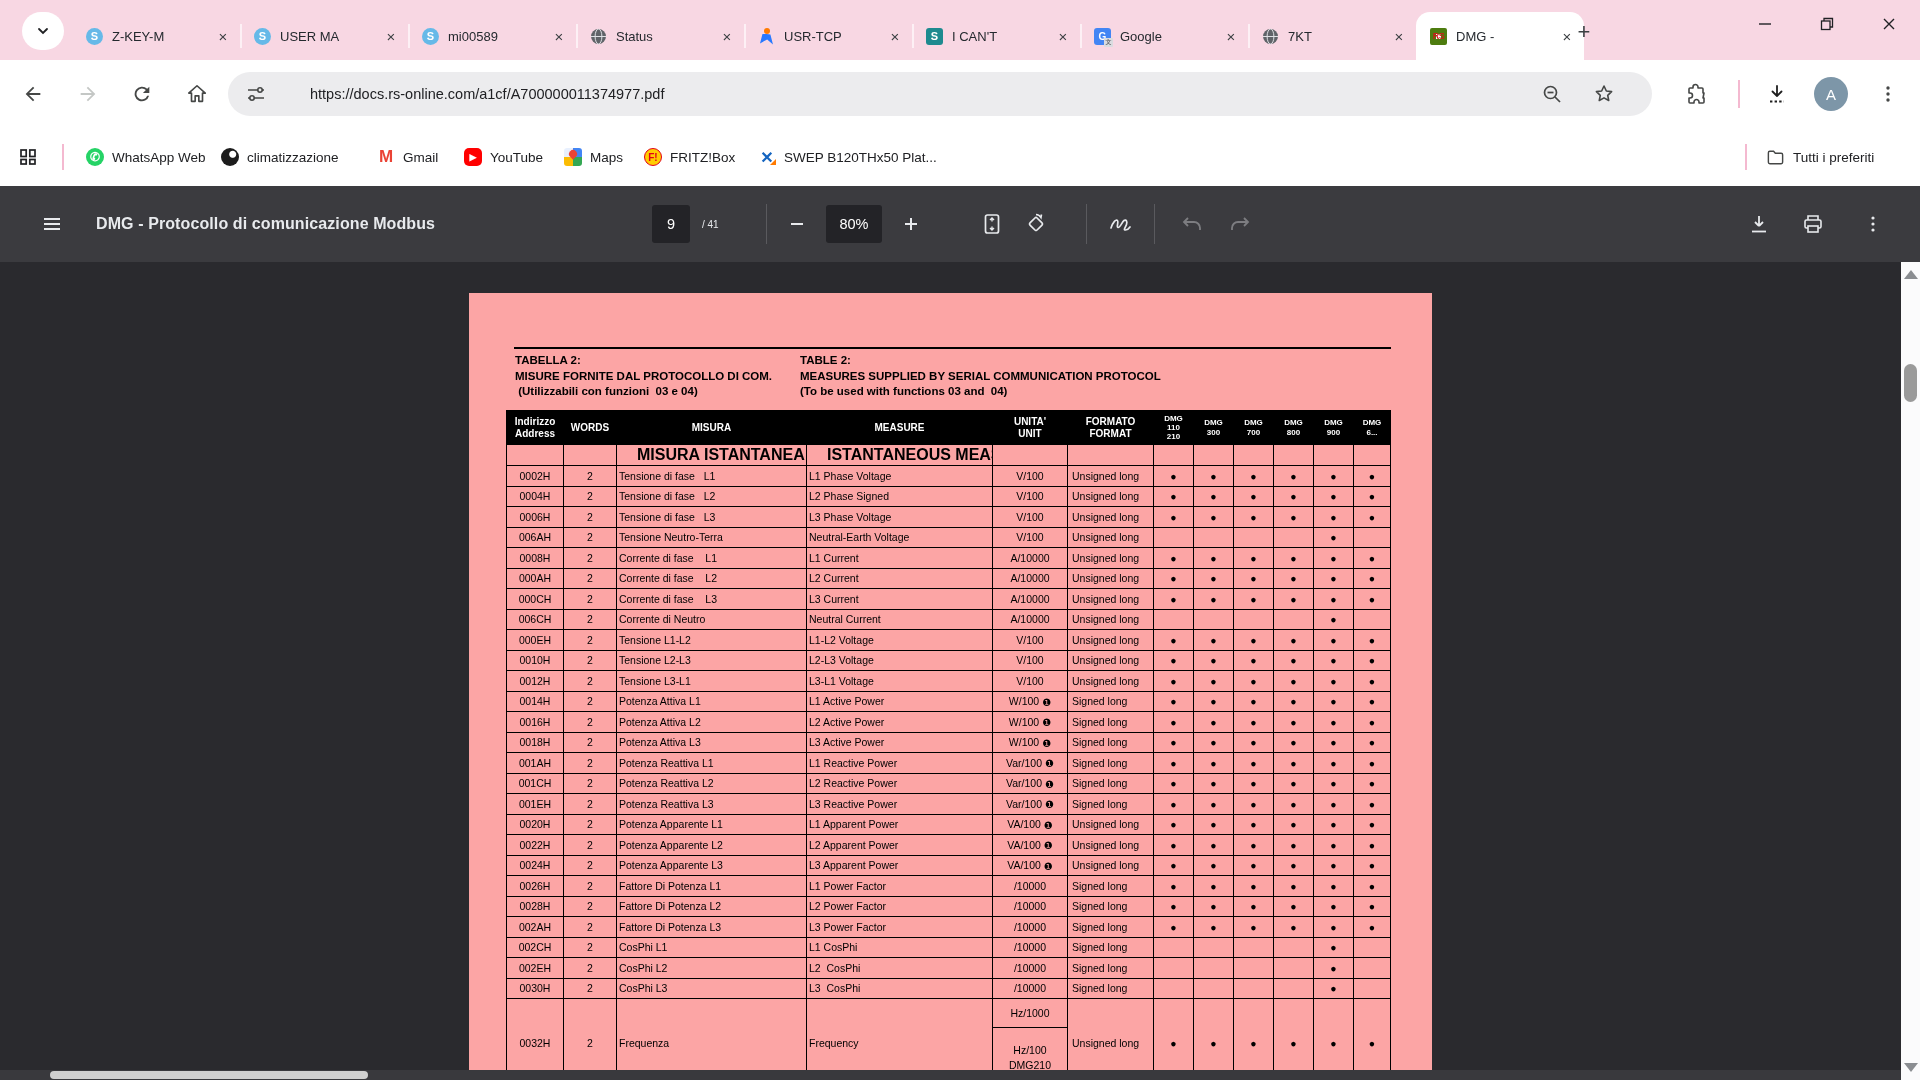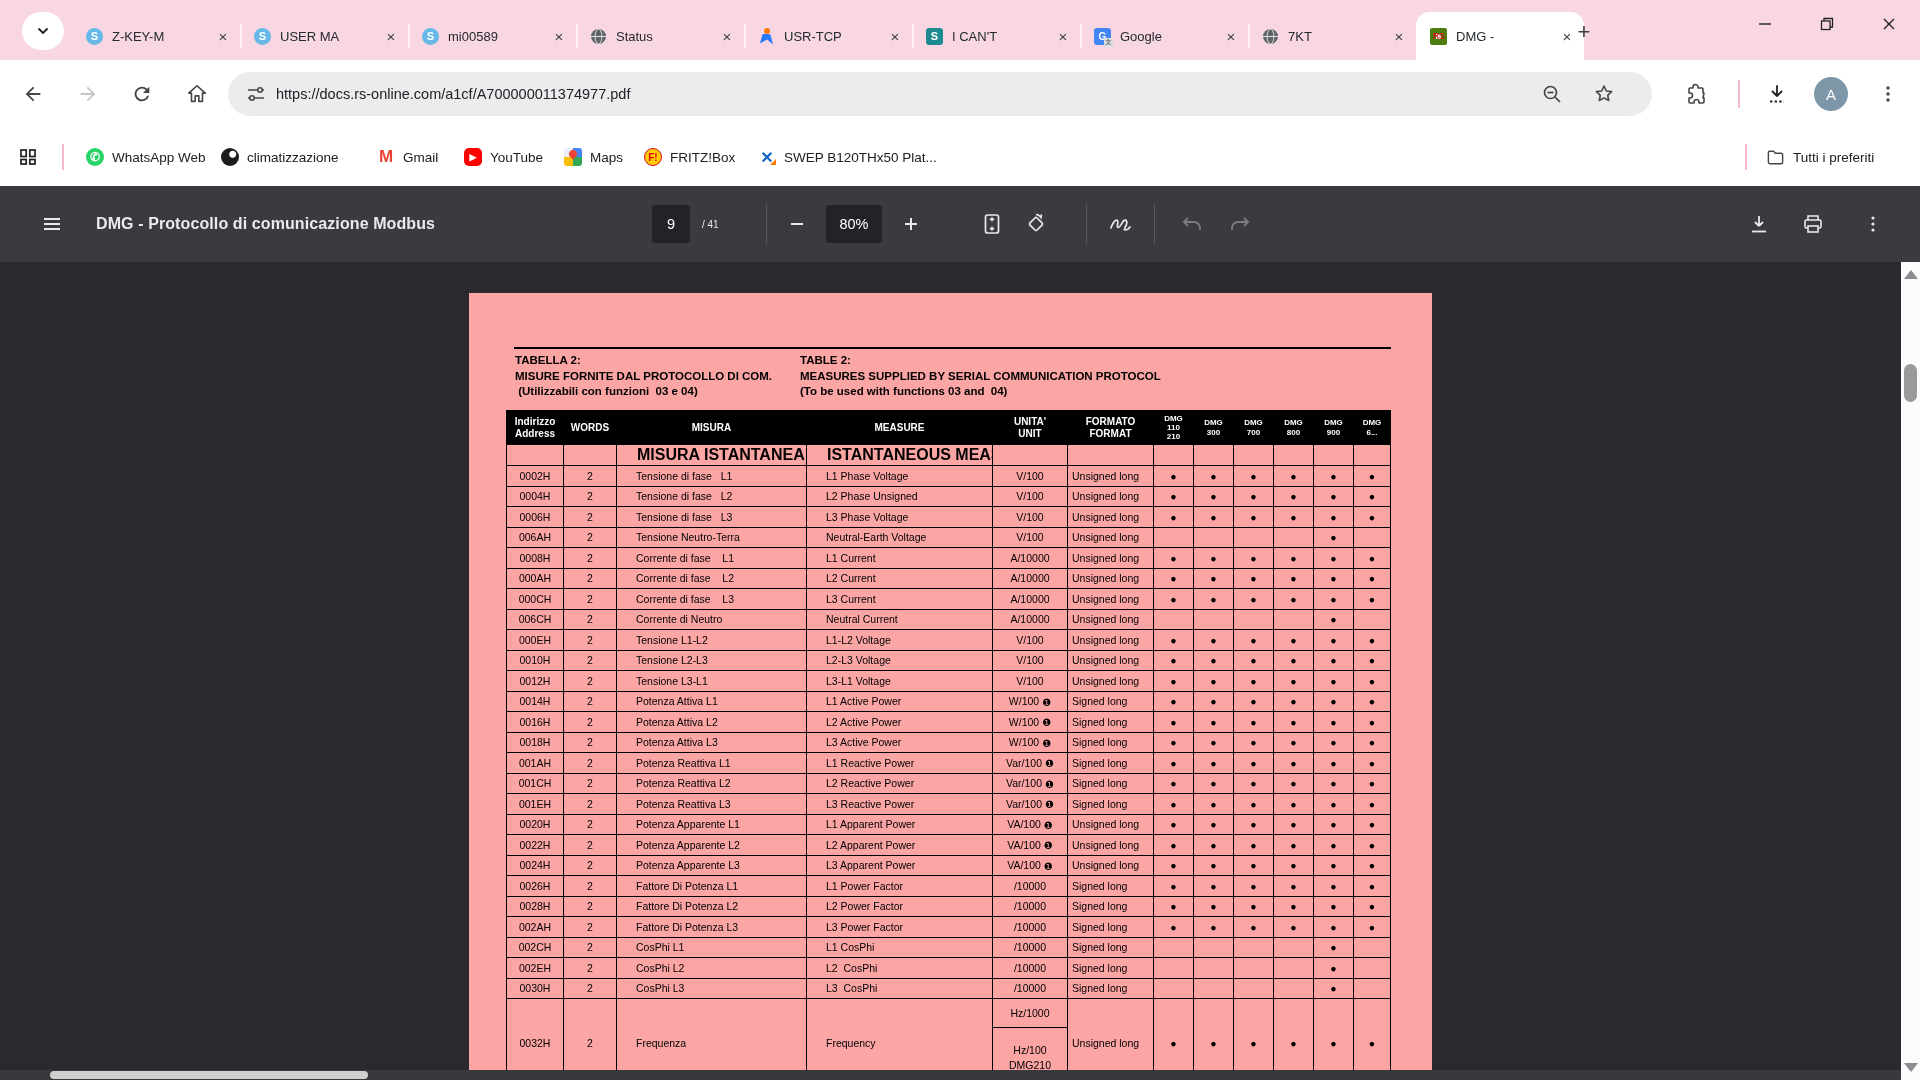--- a/index.html
+++ b/index.html
@@ -38,21 +38,21 @@
   .win-controls { position:absolute; right:0; top:0; height:48px; display:flex; }
   .win-btn { width:62px; height:48px; display:flex; align-items:center; justify-content:center; color:#202124; cursor:pointer; }
 
   
   .navbar { position:absolute; left:0; top:60px; width:1920px; height:68px; background:#ffffff; }
   .nav-btn { position:absolute; top:12px; width:44px; height:44px; border-radius:50%saving; display:flex;
     align-items:center; justify-content:center; cursor:pointer; }
   .omnibox { position:absolute; left:228px; top:12px; width:1424px; height:44px; background:#ececee;
     border-radius:22px; display:flex; align-items:center; }
   .siteinfo { position:absolute; left:16px; top:10px; width:24px; height:24px; cursor:pointer; }
-  .url-text { position:absolute; left:48px; top:0; height:44px; line-height:44px; font-size:14.5px; color:#202124; white-space:nowrap; }
+  .url-text { position:absolute; left:82px; top:0; height:44px; line-height:44px; font-size:14.5px; color:#202124; white-space:nowrap; }
   .omni-ic { position:absolute; top:10px; width:24px; height:24px; cursor:pointer; }
   .pink-div { position:absolute; width:2px; background:#f4b9d0; }
   .avatar { position:absolute; left:1814px; top:17px; width:34px; height:34px; border-radius:50%;
     color:#fff; font-size:15px; display:flex; align-items:center; justify-content:center; cursor:pointer; }
 
   
   .bookbar { position:absolute; left:0; top:128px; width:1920px; height:58px; background:#fff; }
   .bm-item { position:absolute; top:14px; height:30px; display:flex; align-items:center; gap:8px;
     font-size:13.5px; color:#202124; cursor:pointer; white-space:nowrap; }
   .bm-ic { width:18px; height:18px; flex:none; display:flex; align-items:center; justify-content:center;
@@ -91,21 +91,21 @@
   table.meas { position:absolute; left:37px; top:117px; width:884px; border-collapse:collapse;
     table-layout:fixed; color:#000; }
   table.meas td, table.meas th { border:1px solid #000; overflow:hidden; }
   tr.hdr th { background:#000; color:#fff; font-size:10px; font-weight:bold; line-height:1.12;
     height:34px; text-align:center; vertical-align:middle; }
   tr.hdr th.dmgcol { font-size:8px; line-height:1.15; }
   tr.sect td { height:21px; font-size:16px; font-weight:bold; padding-left:20px; white-space:pre; }
   tr.data td { height:20.5px; font-size:10.5px; }
   .c-addr { text-align:center; }
   .c-words { text-align:center; }
-  .c-it, .c-en { padding-left:19px; white-space:pre; }
+  .c-it, .c-en { padding-left:2px; white-space:pre; }
   .c-unit { text-align:center; font-size:10.5px; white-space:nowrap; }
   .c-unit .note { font-size:10px; margin-left:3px; position:relative; top:0.5px; }
   .c-fmt { padding-left:4px; }
   .c-dot { text-align:center; font-size:9px; line-height:1; }
   tr.tall td { height:88px; }
   .unit-split { display:flex; flex-direction:column; height:88px; }
   .unit-split .u-top { height:29px; border-bottom:1px solid #000; display:flex; align-items:center; justify-content:center; }
   .unit-split .u-bot { flex:1; display:flex; flex-direction:column; align-items:center; justify-content:center; line-height:1.35; }
 
   
@@ -519,21 +519,21 @@
               <td class="c-dot">●</td>
               <td class="c-dot">●</td>
               <td class="c-dot">●</td>
               <td class="c-dot">●</td>
               <td class="c-dot">●</td>
             </tr>
             <tr class="data">
               <td class="c-addr">0004H</td>
               <td class="c-words">2</td>
               <td class="c-it">Tensione di fase   L2</td>
-              <td class="c-en">L2 Phase Unsigned</td>
+              <td class="c-en">L2 Phase Signed</td>
               <td class="c-unit">V/100</td>
               <td class="c-fmt">Unsigned long</td>
               <td class="c-dot">●</td>
               <td class="c-dot">●</td>
               <td class="c-dot">●</td>
               <td class="c-dot">●</td>
               <td class="c-dot">●</td>
               <td class="c-dot">●</td>
             </tr>
             <tr class="data">

